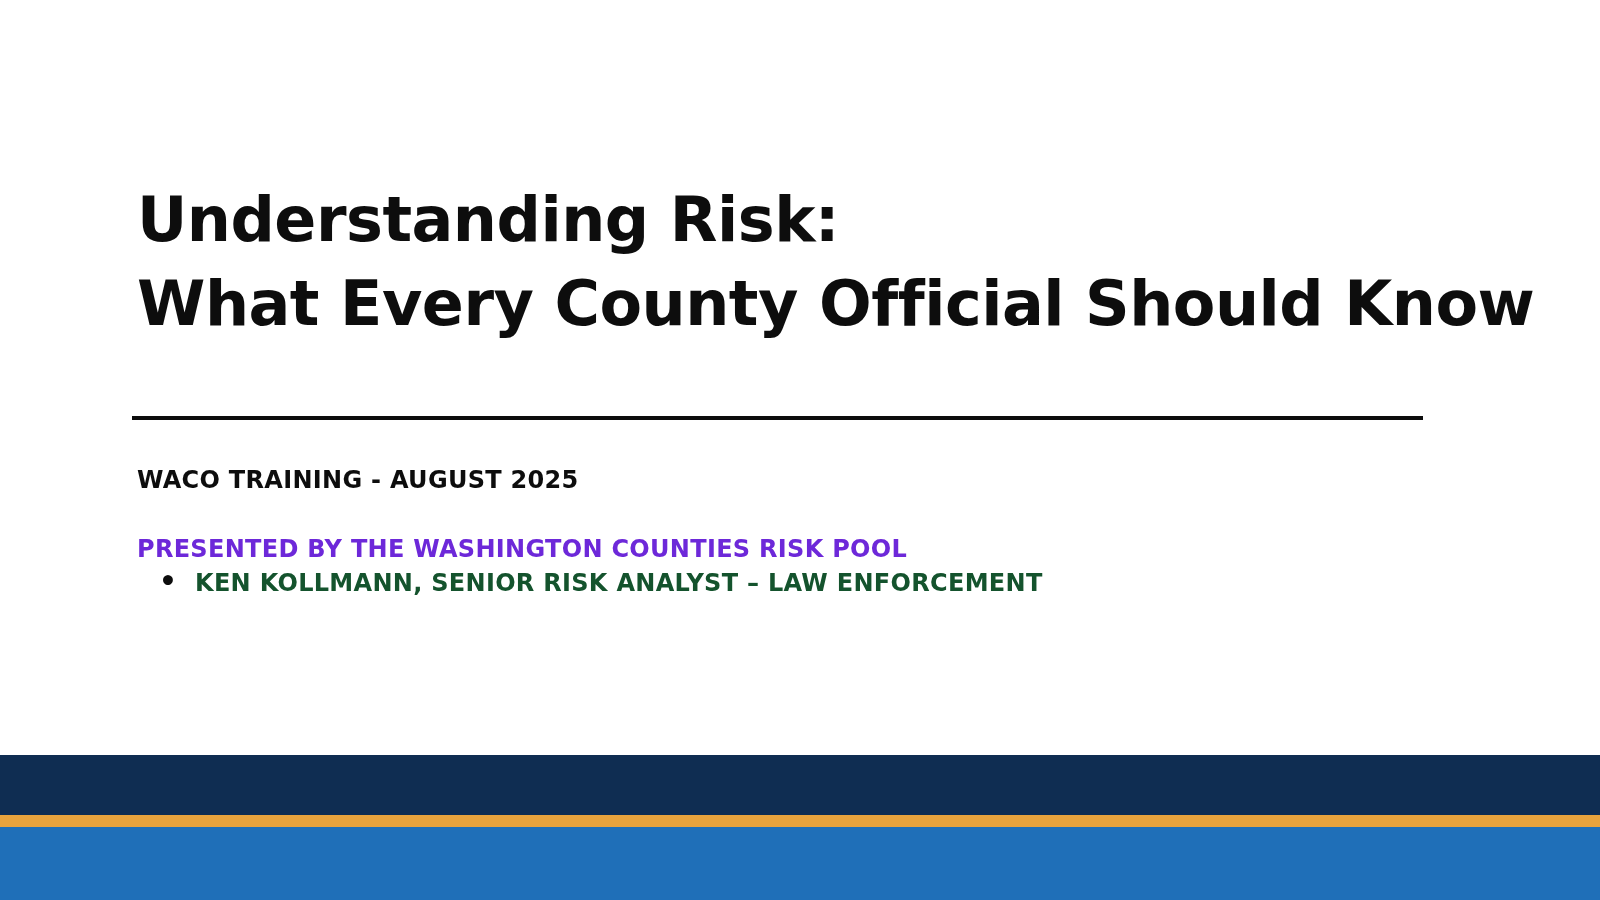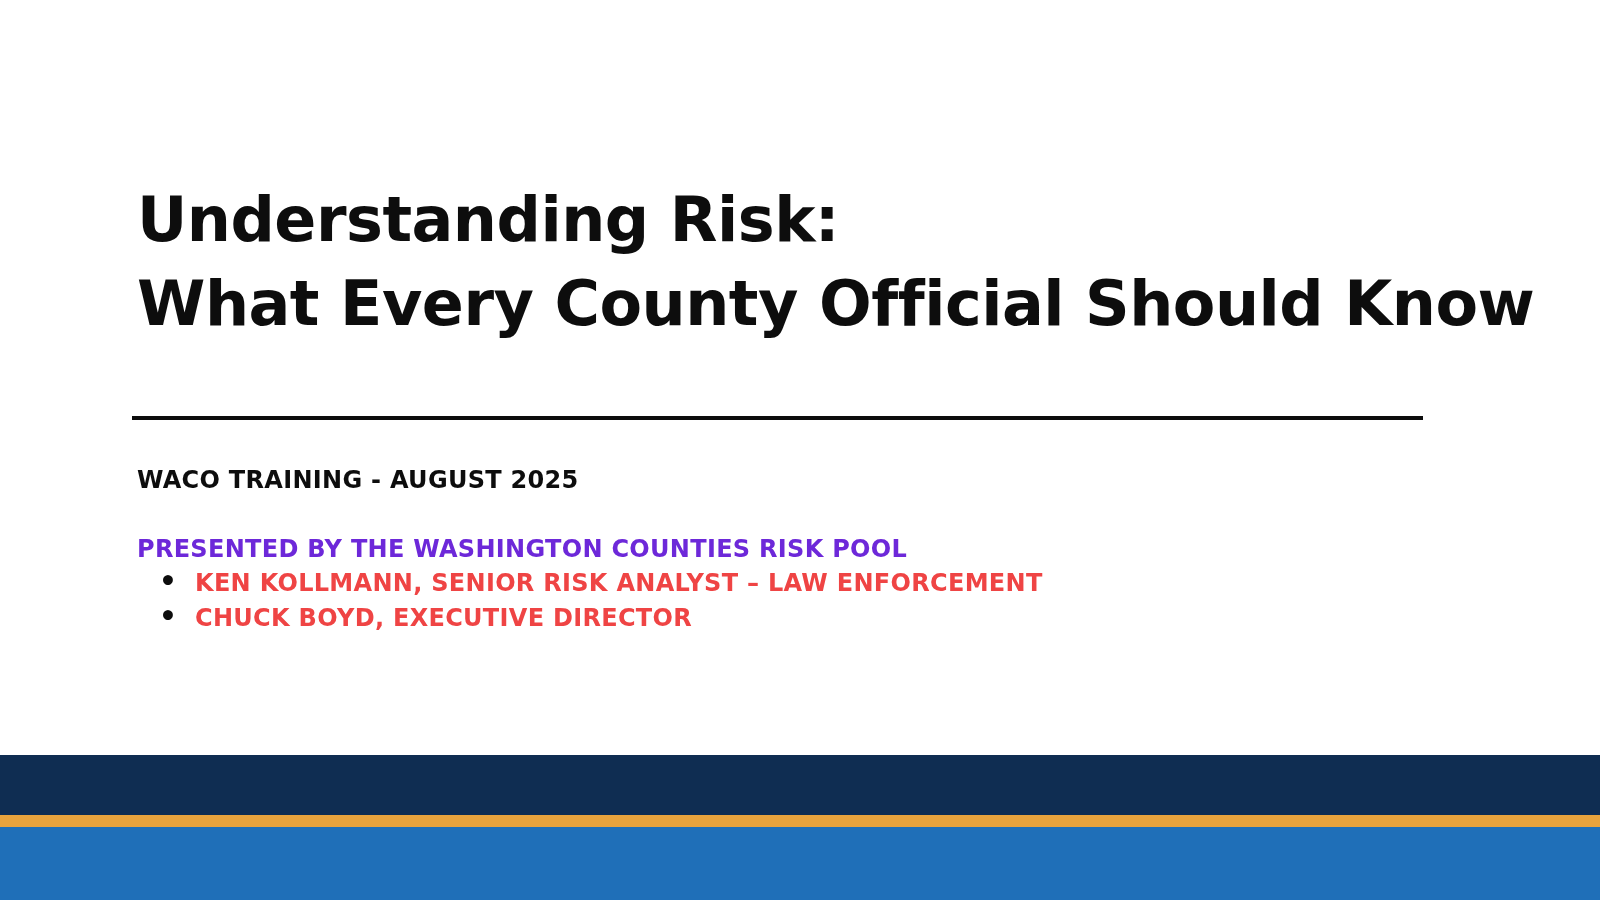--- a/index.html
+++ b/index.html
@@ -69,21 +69,21 @@
   }
   ul.presenter-list {
     margin: 0;
     padding: 0 0 0 22px;
     list-style: none;
   }
   ul.presenter-list li {
     position: relative;
     font-size: 24px;
     font-weight: 700;
-    color: #ef4444;
+    color: #14532d;
     letter-spacing: 0.3px;
     line-height: 34.5px;
     text-transform: uppercase;
     padding-left: 36px;
   }
   ul.presenter-list li:before {
     content: "\2022";
     position: absolute;
     left: 0;
     top: -1px;
@@ -127,21 +127,20 @@
   </div>
 
   <div class="divider"></div>
 
   <div class="meta-block">
     <div class="meta-line">WACO TRAINING - AUGUST 2025</div>
     <div class="spacer"></div>
     <div class="presenter-heading">PRESENTED BY THE WASHINGTON COUNTIES RISK POOL</div>
     <ul class="presenter-list">
       <li>KEN KOLLMANN, SENIOR RISK ANALYST – LAW ENFORCEMENT</li>
-      <li>CHUCK BOYD, EXECUTIVE DIRECTOR</li>
     </ul>
   </div>
 
   <div class="footer-navy"></div>
   <div class="footer-gold"></div>
   <div class="footer-blue"></div>
 
 </div>
 
 </body></html>

